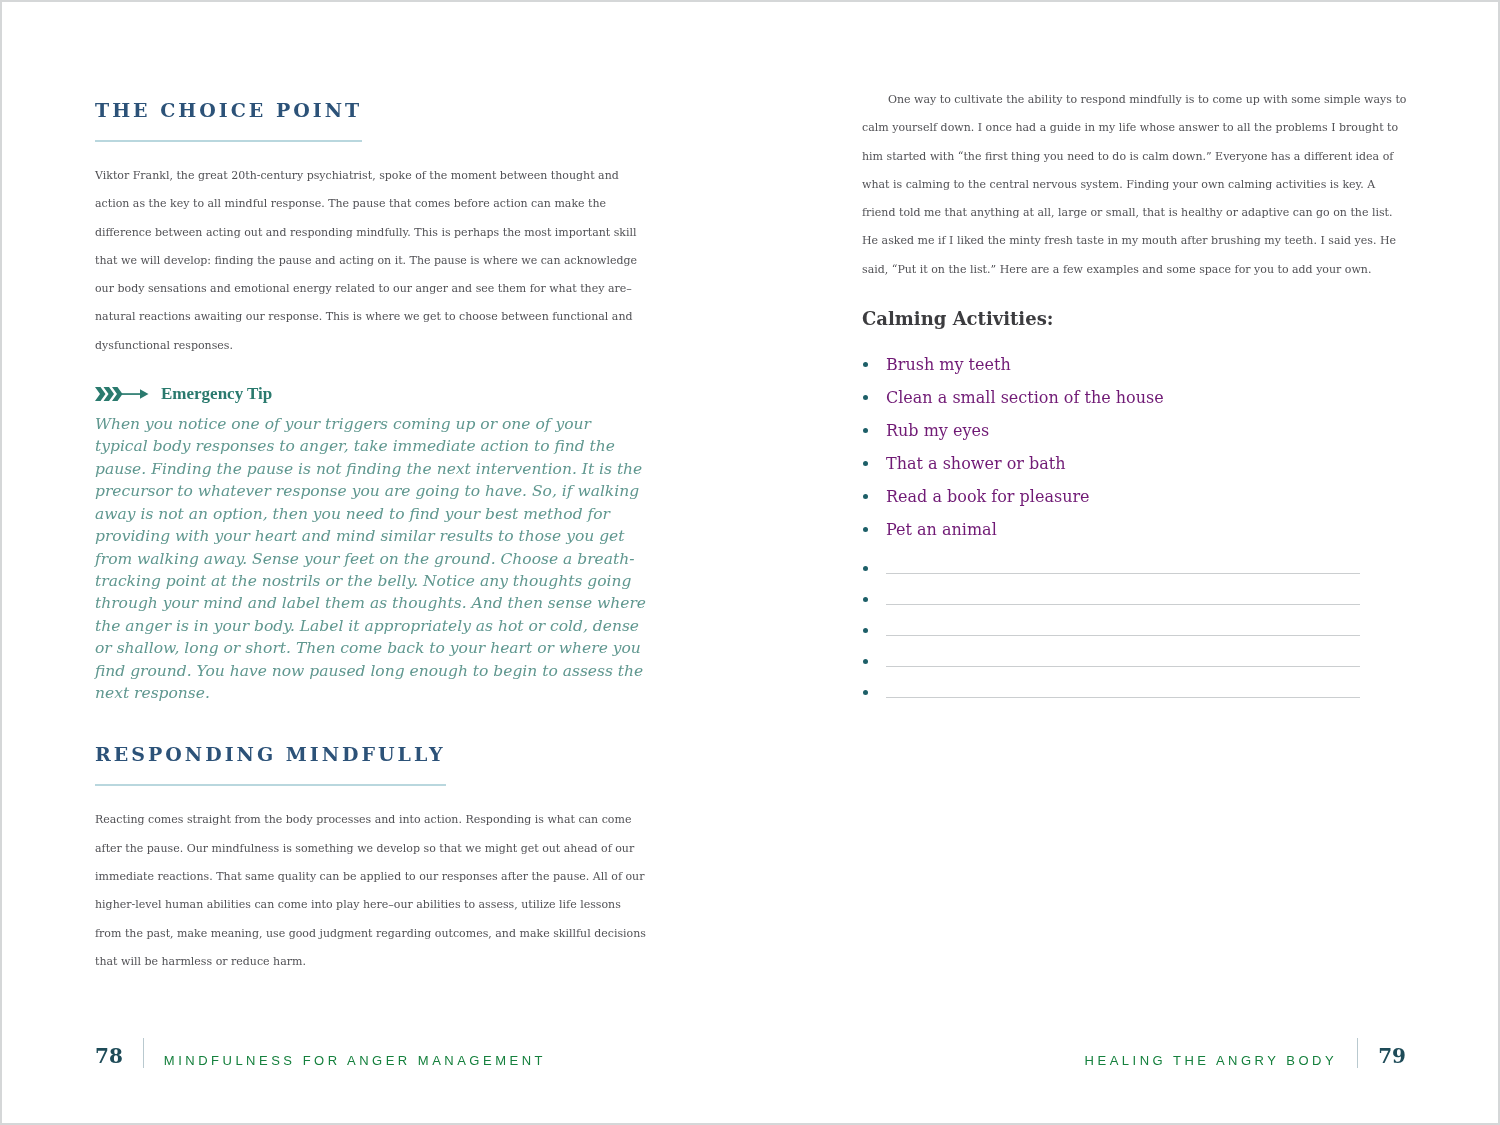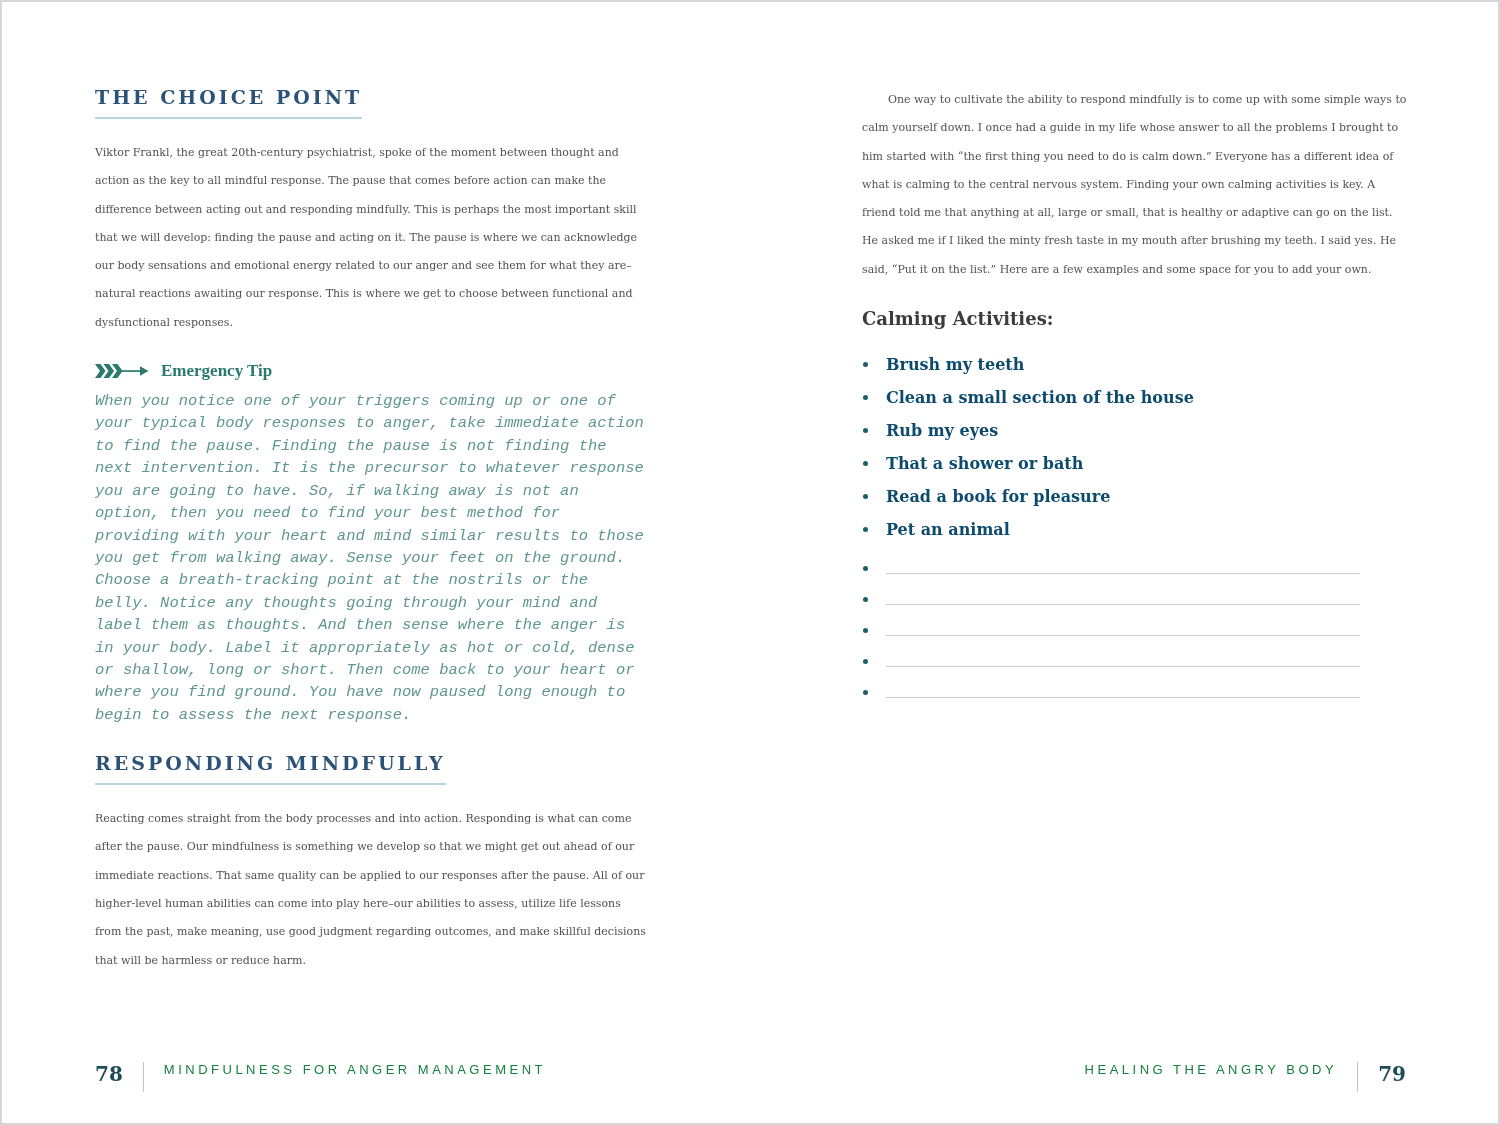--- a/index.html
+++ b/index.html
@@ -20,21 +20,22 @@
   .section-heading {
     font-family:"DejaVu Serif", serif;
     font-size:19px; font-weight:700;
     letter-spacing:3px;
     color:#2c5278;
     margin-bottom:20px;
   }
   .section-heading .hd-text {
     display:inline-block;
     border-bottom:2px solid #b9d7de;
-    padding-bottom:9px;
+    padding-bottom:19px;
+    margin-top:13px;
   }
 
   .body-par {
     font-size:11px;
     line-height:28.3px;
     color:#515155;
     margin-bottom:24px;
     text-align:left;
   }
   .indent { text-indent:26px; }
@@ -48,36 +49,34 @@
     font-family:Liberation Serif, serif;
     font-weight:700; font-size:17px;
     color:#2a7a6e;
   }
   .tip-body {
     font-style:italic;
     font-size:15.5px;
     line-height:22.4px;
     color:#5f978f;
     margin-bottom:26px;
-    font-family:Liberation Mono, monospace;
   }
 
   .list-title {
     font-size:18px; font-weight:700;
     color:#3c3c3f;
     margin-top:14px; margin-bottom:25px;
   }
   ul.calm-list { list-style:none; }
   ul.calm-list li {
     position:relative;
     padding-left:24px;
     font-size:16px; line-height:22px;
-    color:#0c4a6e;
+    color:#701a75;
     margin-bottom:11px;
-    font-weight:bold;
   }
   ul.calm-list li .dot {
     position:absolute; left:1px; top:8px;
     width:5px; height:5px; border-radius:50%;
     background:#1d5f68;
   }
   ul.blank-list { list-style:none; margin-top:8px; }
   ul.blank-list li {
     position:relative;
     height:31px;
@@ -88,22 +87,22 @@
     width:5px; height:5px; border-radius:50%;
     background:#1d5f68;
   }
   ul.blank-list li .write-line {
     position:absolute; left:24px; top:21px;
     width:474px; height:0;
     border-bottom:1px solid #cbced0;
   }
 
   .footer {
-    position:absolute; top:1060px;
-    display:flex; align-items:flex-start;
+    position:absolute; top:1032px;
+    display:flex; align-items:flex-end;
     height:34px;
   }
   .footer-left  { left:93px; }
   .footer-right { right:92px; }
   .page-num {
     font-family:"DejaVu Serif", serif;
     font-weight:700; font-size:20px;
     color:#1e4b58;
   }
   .footer-divider {

